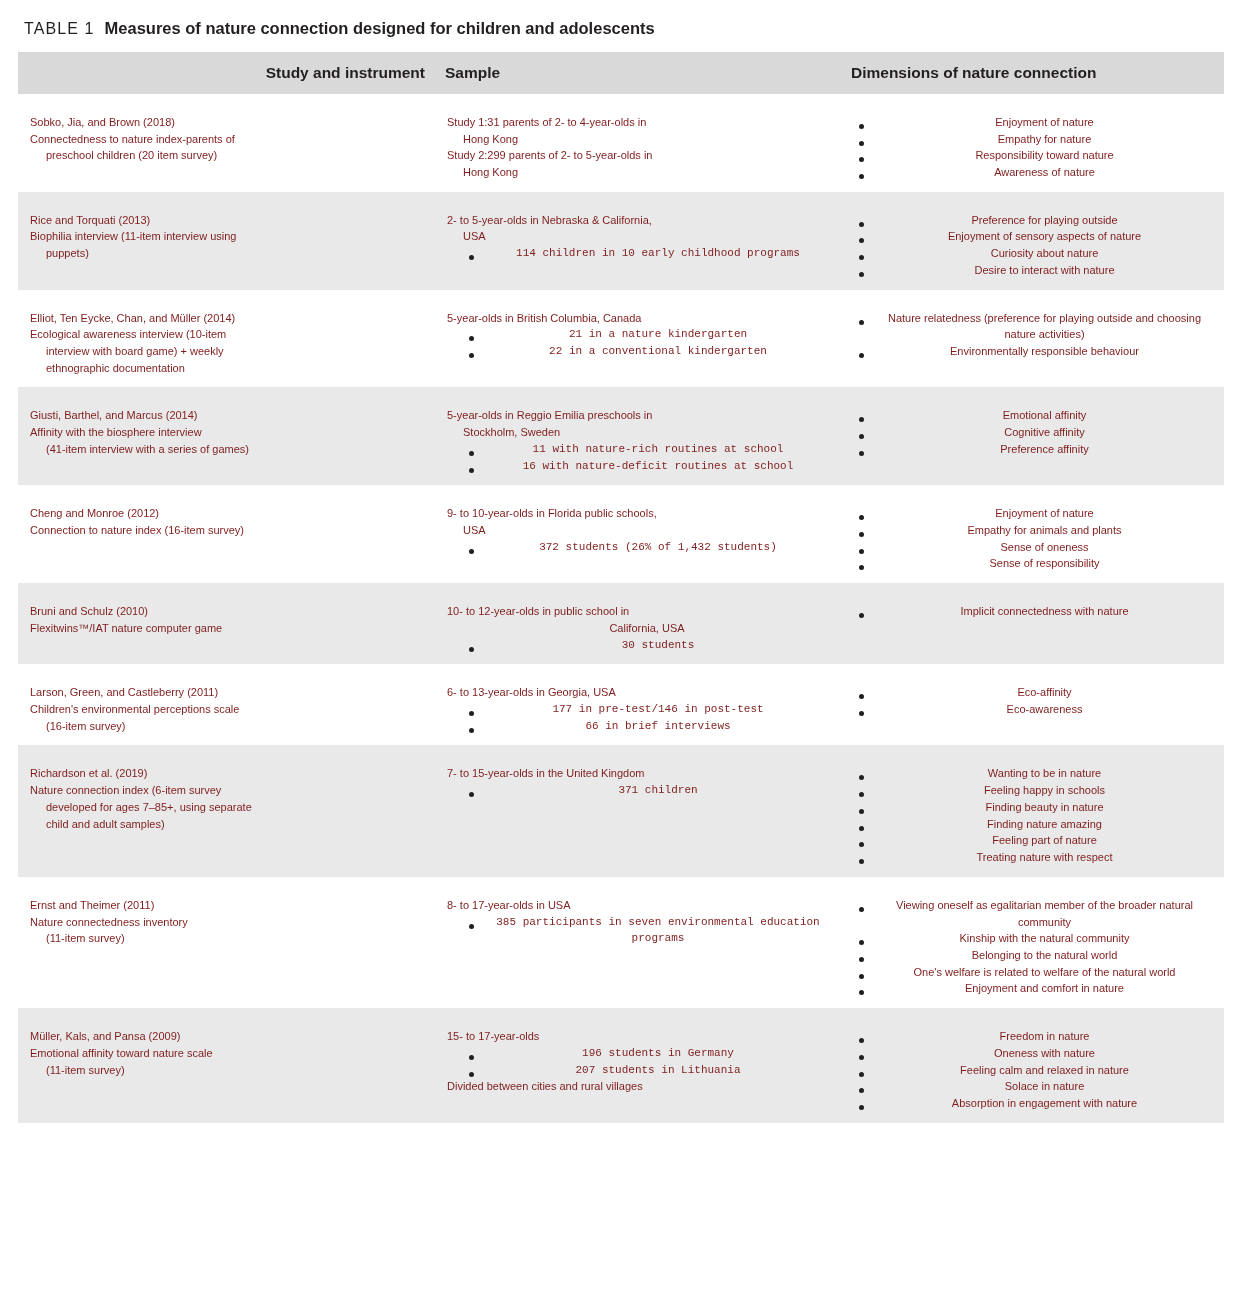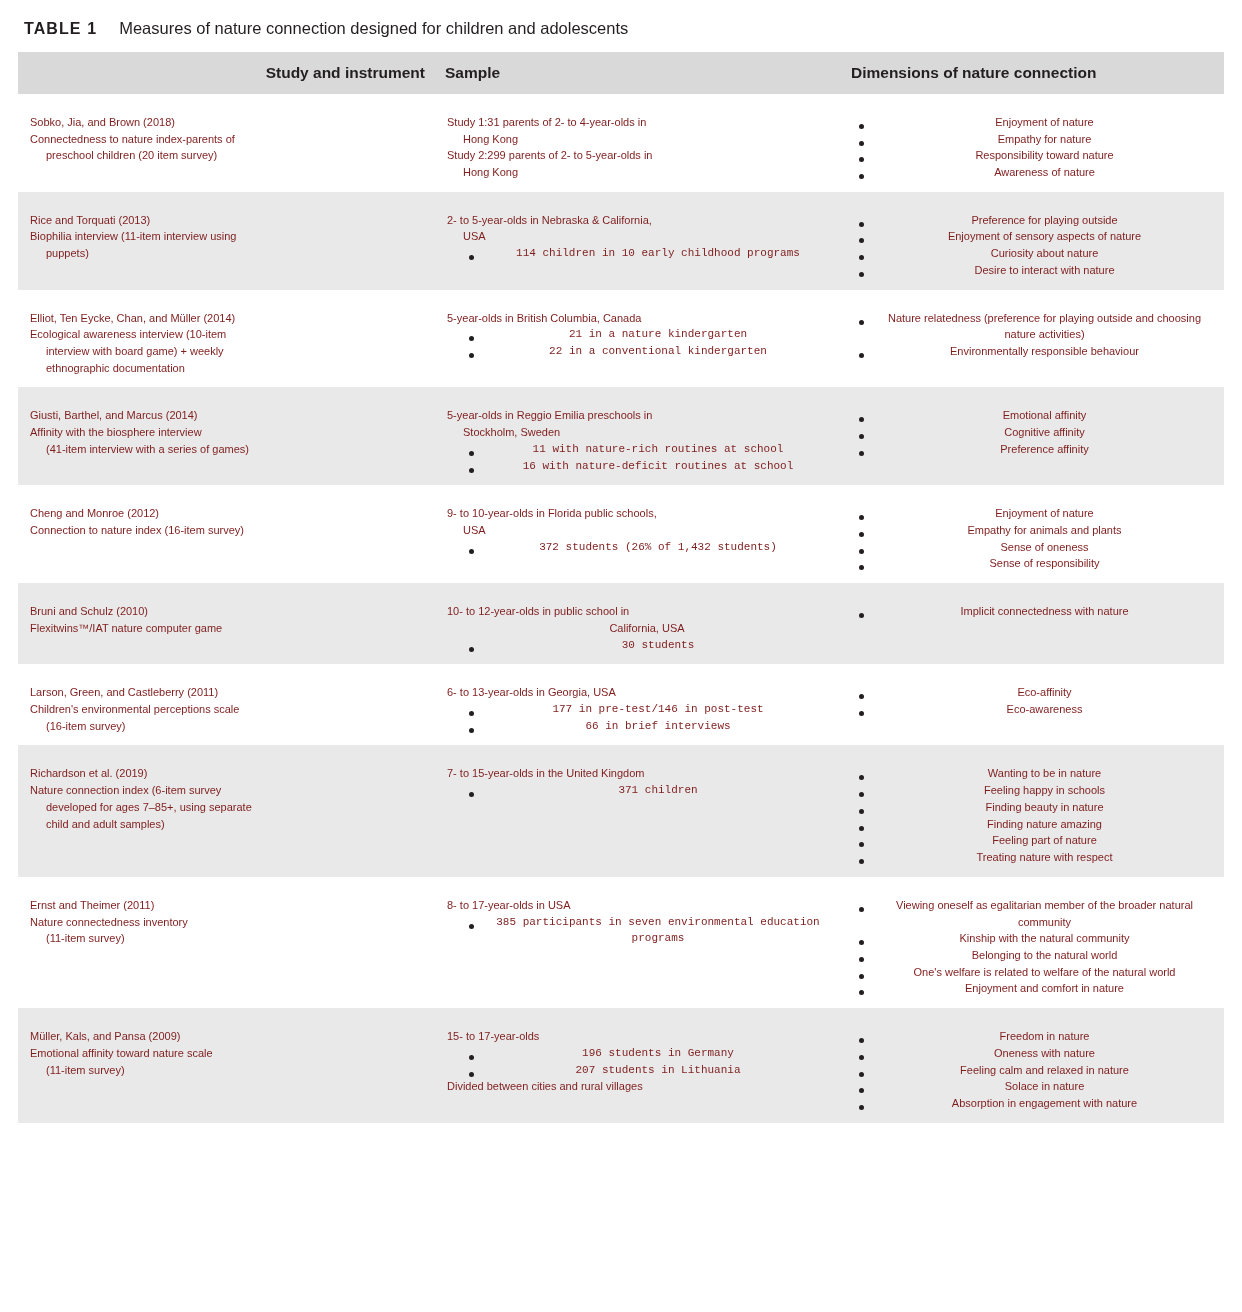--- a/index.html
+++ b/index.html
@@ -18,26 +18,27 @@
     box-sizing: border-box;
     padding: 14px 18px 0 18px;
   }
   .table-caption {
     font-size: 16.5px;
     line-height: 1.3;
     padding: 4px 6px 12px 6px;
     color: #231f20;
   }
   .table-caption .tbl-label {
-    font-weight: bold;
+    font-weight: normal;
     letter-spacing: 1.1px;
     font-size: 16px;
   }
   .table-caption .tbl-title {
-    margin-left: 22px;
+    margin-left: 10px;
+    font-weight: bold;
   }
   table.main {
     border-collapse: collapse;
     width: 1206px;
     table-layout: fixed;
   }
   table.main col.c1 { width: 417px; }
   table.main col.c2 { width: 406px; }
   table.main col.c3 { width: 383px; }
 

